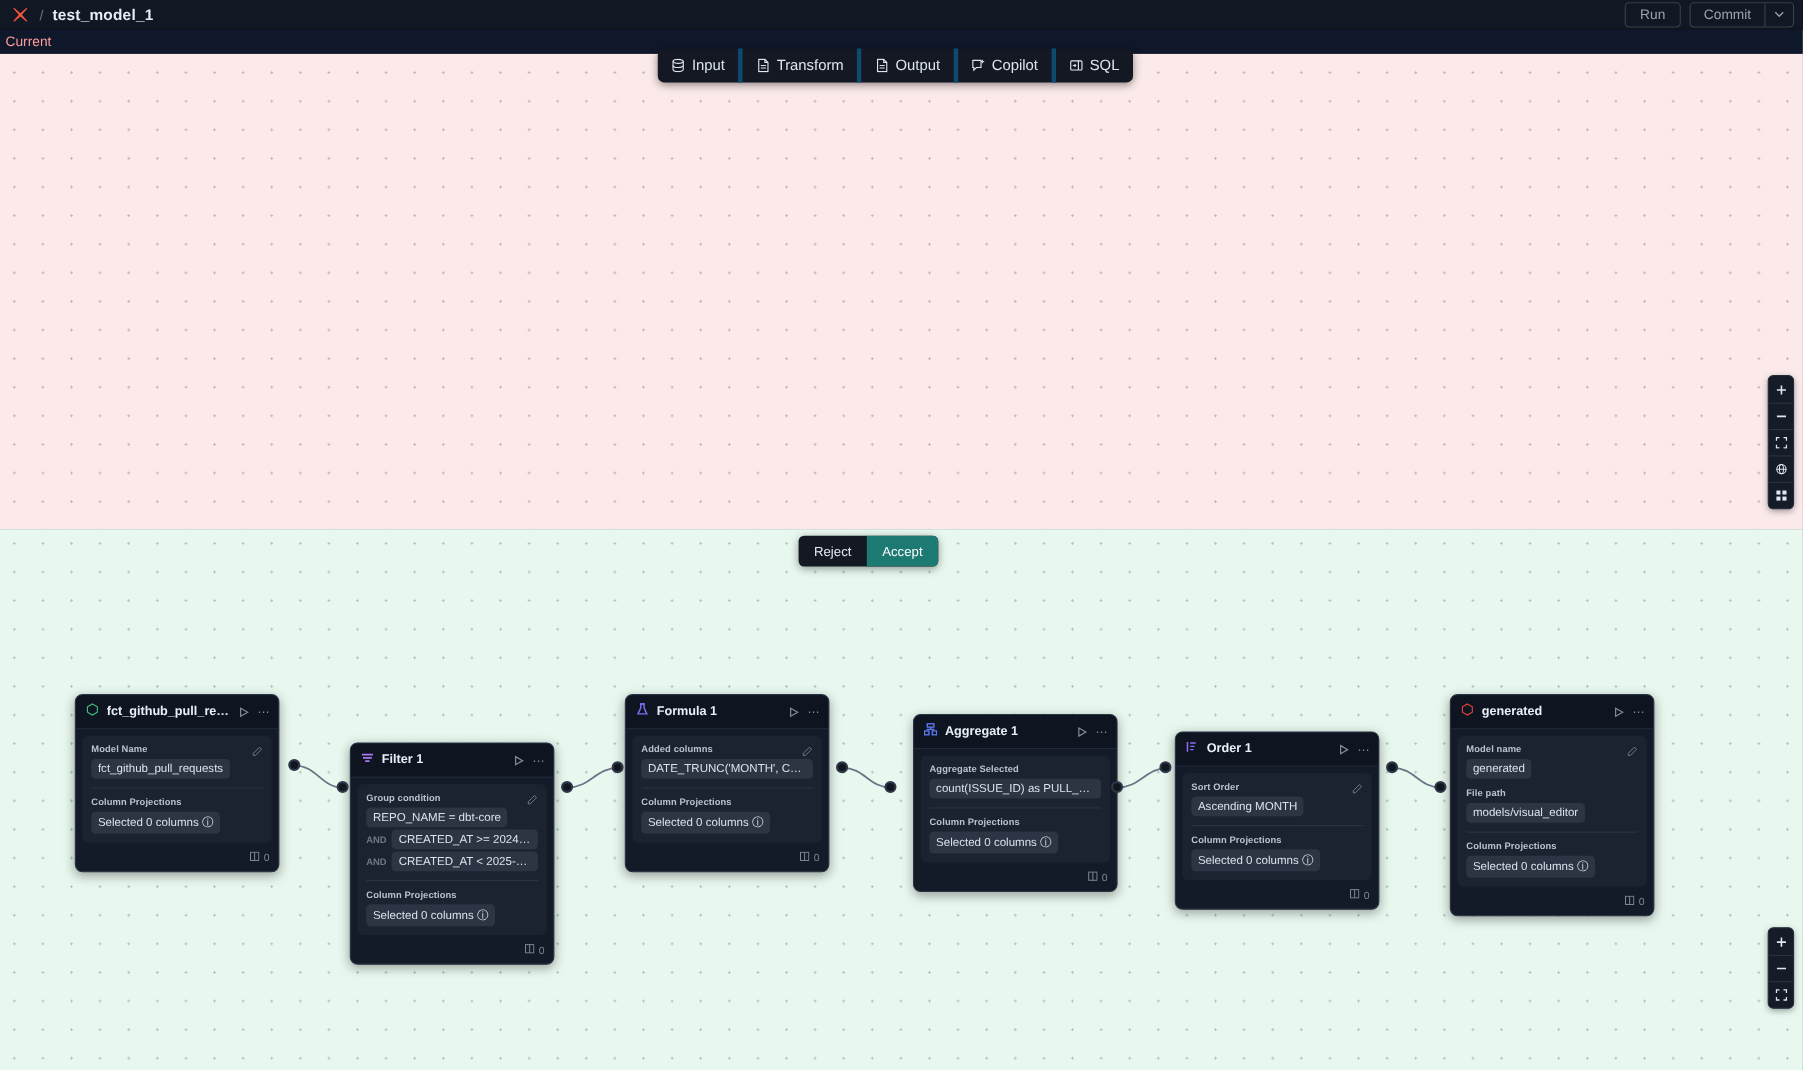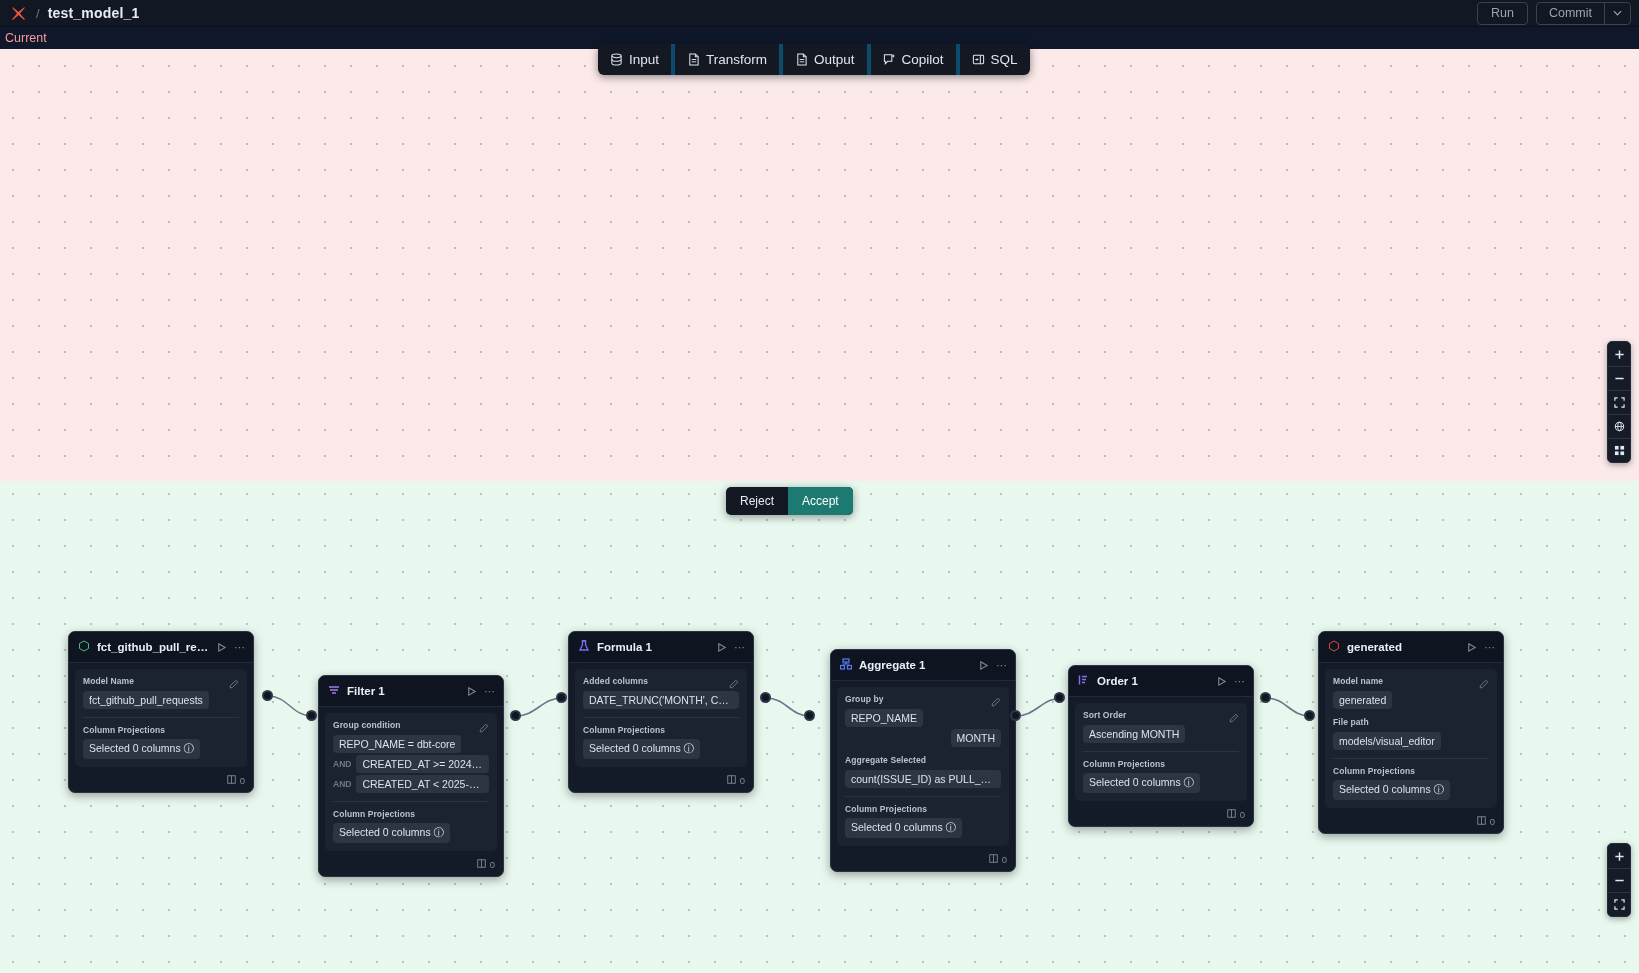--- a/index.html
+++ b/index.html
@@ -357,32 +357,20 @@
       <span class="node-title">Aggregate 1</span>
       <span class="head-act">
         <svg width="11" height="11" viewBox="0 0 12 12">
             <path d="M3 2 L10 6 L3 10 Z" fill="none" stroke="#7f8a99" stroke-width="1.2"></path>
           </svg>
       </span>
       <span class="head-act">⋯</span>
     </div>
     <div class="node-body">
       <div class="sec">
-        <div class="sec-label">Group by</div>
-        <span class="pill">REPO_NAME</span>
-        <div class="pill-row">
-          <span class="pill">MONTH</span>
-        </div>
-        <span class="edit-icon">
-          <svg width="10" height="10" viewBox="0 0 16 16">
-              <path d="M11 2 L14 5 L5 14 H2 V11 Z" fill="none" stroke="#7b8695" stroke-width="1.3"></path>
-            </svg>
-        </span>
-      </div>
-      <div class="sec">
         <div class="sec-label">Aggregate Selected</div>
         <span class="pill">count(ISSUE_ID) as PULL_REQUEST_...</span>
       </div>
       <div class="sec-div"></div>
       <div class="sec" style="margin-top:0">
         <div class="sec-label">Column Projections</div>
         <span class="pill"><span>Selected 0 columns</span> <span>ⓘ</span></span>
       </div>
     </div>
     <div class="node-foot">

